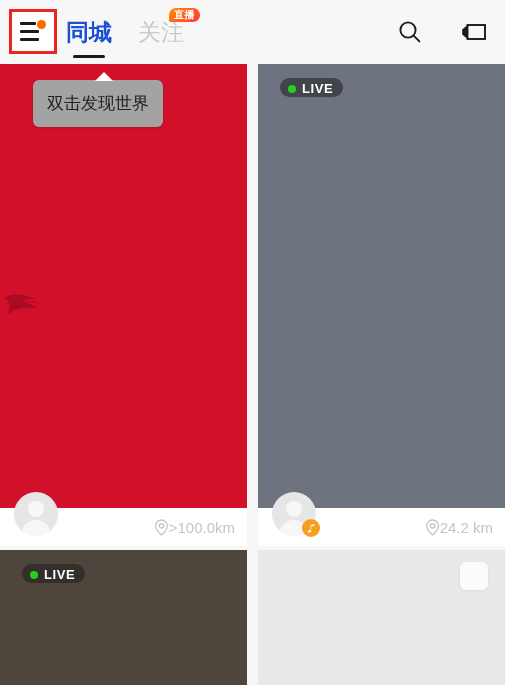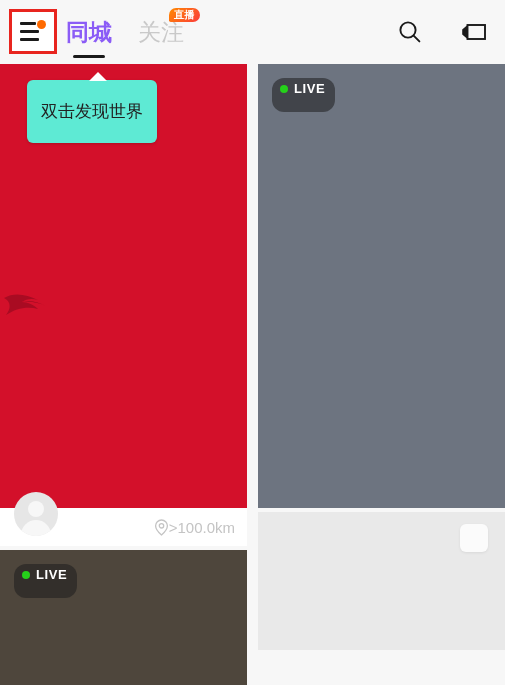--- a/index.html
+++ b/index.html
@@ -84,21 +84,21 @@
     position: relative;
     margin-right: 26px;
     font-size: 23px;
     color: #c9c9c9;
     font-weight: 400;
     line-height: 64px;
     cursor: pointer;
     user-select: none;
   }
   .tab.active {
-    color: #8b5cf6;
+    color: #1d4ed8;
     font-weight: bold;
   }
   .tab .underline {
     position: absolute;
     left: 50%;
     transform: translateX(-50%);
     bottom: 6px;
     width: 32px;
     height: 3px;
     border-radius: 2px;
@@ -134,25 +134,25 @@
     height: 30px;
     display: flex;
     align-items: center;
     justify-content: center;
     cursor: pointer;
   }
 
   
   .tooltip {
     position: absolute;
-    left: 27px;
+    left: 33px;
     top: 80px;
-    background: #5eead4;
+    background: #a3a3a3;
     border-radius: 6px;
-    padding: 20px 14px;
+    padding: 12px 14px;
     font-size: 17px;
     color: #222222;
     z-index: 40;
     box-shadow: 0 1px 3px rgba(0,0,0,0.18);
     white-space: nowrap;
   }
   .tooltip .arrow {
     position: absolute;
     left: 62px;
     top: -8px;
@@ -191,28 +191,28 @@
     width: 247px;
     overflow: hidden;
   }
   .thumb.red   { background: #d3102a; height: 444px; }
   .thumb.gray  { background: #6d7480; height: 444px; }
   .thumb.brown { background: #4e463c; height: 138px; }
   .thumb.light { background: #e9e9e9; height: 138px; }
 
   .live-pill {
     position: absolute;
-    left: 14px;
+    left: 22px;
     top: 14px;
     display: inline-flex;
     align-items: center;
     gap: 6px;
     background: rgba(30,30,30,0.55);
     border-radius: 12px;
-    padding: 3px 10px 16px 8px;
+    padding: 3px 10px 1px 8px;
   }
   .live-pill .dot {
     width: 8px;
     height: 8px;
     border-radius: 50%;
     background: #25d11a;
   }
   .live-pill .txt {
     color: #ffffff;
     font-size: 13px;
@@ -391,20 +391,38 @@
 
     <div class="col right">
 
       <div class="card">
         <div class="thumb gray">
           <div class="live-pill">
             <span class="dot"></span>
             <span class="txt">LIVE</span>
           </div>
         </div>
+        <div class="card-footer">
+          <div class="avatar">
+            <span class="head"></span>
+            <span class="body"></span>
+          </div>
+          <div class="avatar-badge">
+            <svg width="11" height="11" viewBox="0 0 11 11">
+              <path d="M8.4 1.1 L4.6 2.2 L4.6 7.3 C4.3 7.1, 3.9 7.0, 3.5 7.0 C2.6 7.0, 1.9 7.6, 1.9 8.3 C1.9 9.1, 2.6 9.7, 3.5 9.7 C4.4 9.7, 5.1 9.1, 5.1 8.3 L5.1 3.6 L8.4 2.7 Z" fill="#ffffff"></path>
+            </svg>
+          </div>
+          <div class="dist">
+            <svg width="15" height="17" viewBox="0 0 15 17">
+              <path d="M7.5 1 C4.2 1, 1.6 3.6, 1.6 6.8 C1.6 11, 7.5 16, 7.5 16 C7.5 16, 13.4 11, 13.4 6.8 C13.4 3.6, 10.8 1, 7.5 1 Z" fill="none" stroke="#c4c4c4" stroke-width="1.3"></path>
+              <circle cx="7.5" cy="6.8" r="2.2" fill="none" stroke="#c4c4c4" stroke-width="1.3"></circle>
+            </svg>
+            <span>24.2 km</span>
+          </div>
+        </div>
       </div>
 
       <div class="card">
         <div class="thumb light">
           <div class="white-square"></div>
         </div>
       </div>
 
     </div>
 

